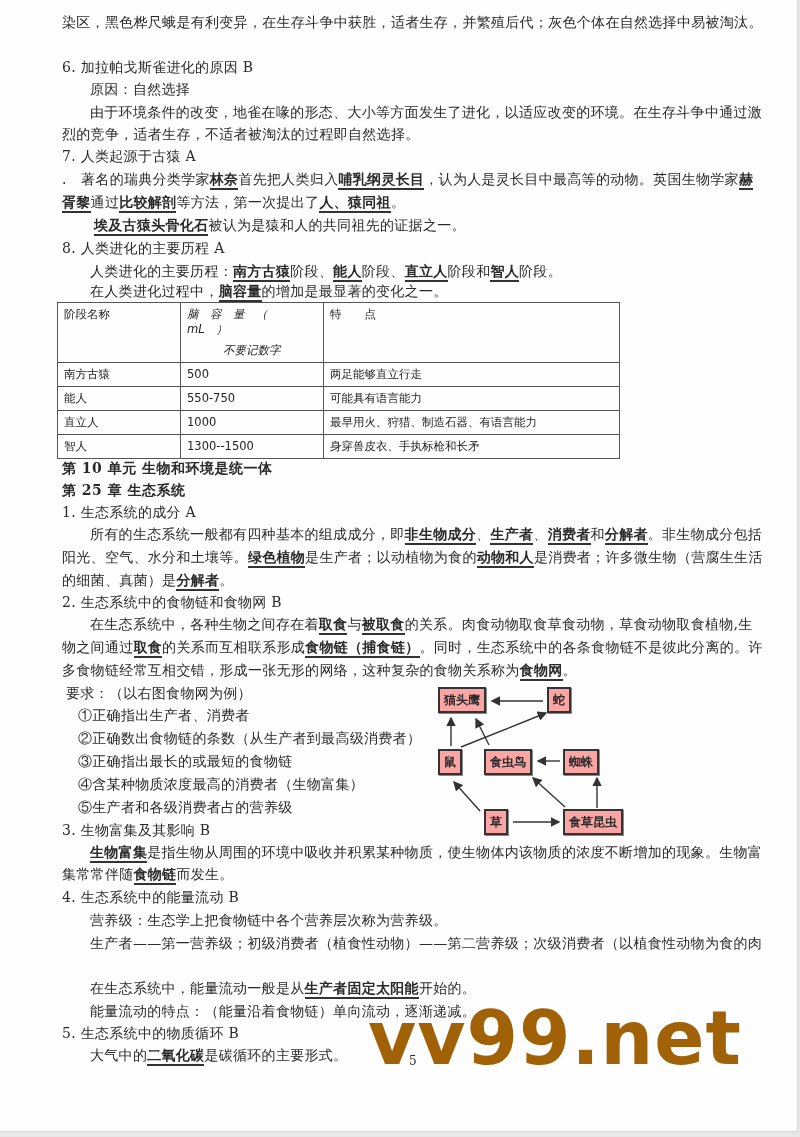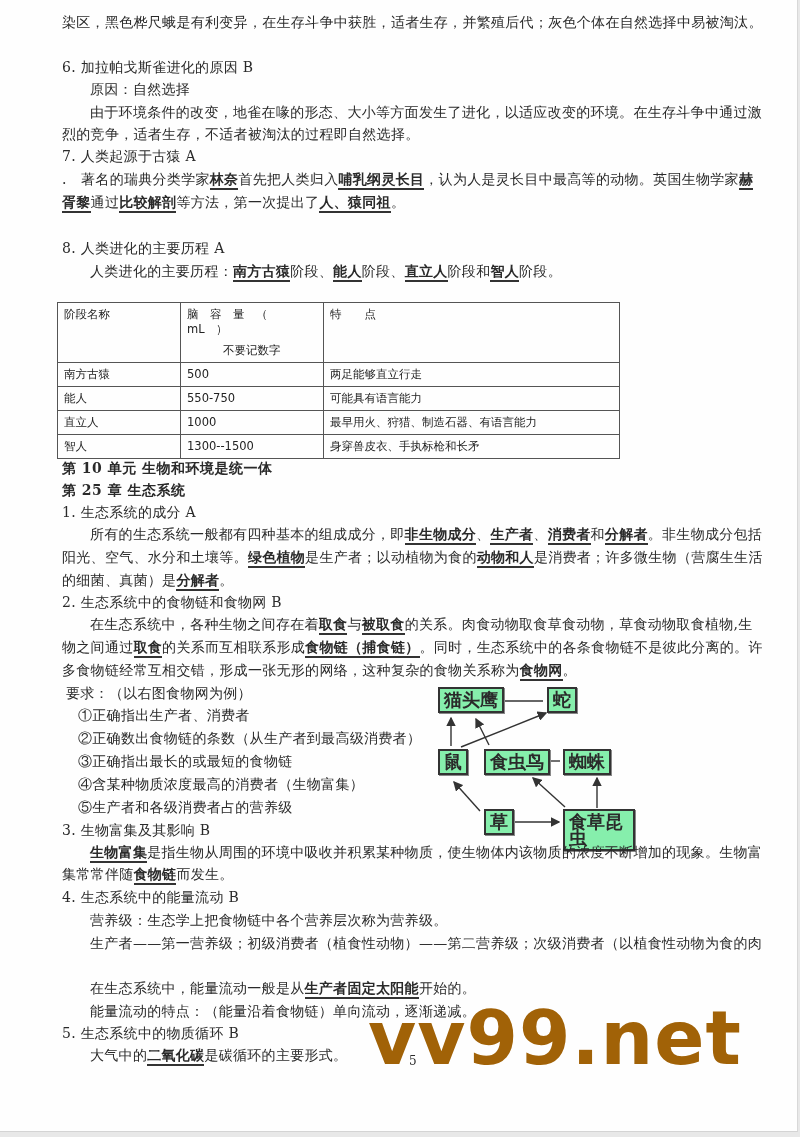--- a/index.html
+++ b/index.html
@@ -9,25 +9,25 @@
           border-right:1px solid #d8d8d8; border-bottom:1px solid #d4d4d4; }
   .ln { position:absolute; left:62px; font-size:14px; line-height:20px; white-space:nowrap; letter-spacing:0.3px; }
   .ind { left:90px; }
   .cont { left:62px; }
   u { text-decoration:none; border-bottom:2px solid #333; padding-bottom:1px;font-weight:bold; }
   .h { font-size:14px; font-weight:bold; letter-spacing:0.5px; }
   table.evo { position:absolute; left:57px; top:302px; width:563px; border-collapse:collapse;
               font-family:"DejaVu Sans","Liberation Sans",sans-serif; font-size:11.5px; color:#222; }
   table.evo td { border:1.5px solid #555; padding:4px 6px; vertical-align:top; height:14px; }
   table.evo tr.hd td { height:38px; }
-  .c1 { width:110px; } .c2 { width:130px; }
+  .c1 { width:110px; } .c2 { width:130px;font-style:italic; }
   .sub { display:block; padding-left:36px; margin-top:6px; }
   .web { position:absolute; left:425px; top:683px; width:210px; height:155px; }
-  .node { position:absolute; border:2px solid #333; background:#86efac; font-family:"DejaVu Sans","Liberation Sans",sans-serif;
-          font-weight:bold; font-size:18px; padding:3px 4px; line-height:16px; box-shadow:1px 1px 0 #888; }
+  .node { position:absolute; border:2px solid #333; background:#fca5a5; font-family:"DejaVu Sans","Liberation Sans",sans-serif;
+          font-weight:bold; font-size:12px; padding:3px 4px; line-height:16px; box-shadow:1px 1px 0 #888; }
   .wm { position:absolute; left:368px; top:995px; font-family:"DejaVu Sans","Liberation Sans",sans-serif;
         font-weight:bold; font-size:74px; color:#a16207; letter-spacing:1px; }
   .pnum { position:absolute; left:409px; top:1054px; font-size:12px; }
 </style>
 </head>
 <body>
 
 <div class="page">
 
   <div class="ln cont" style="top:12px">染区，黑色桦尺蛾是有利变异，在生存斗争中获胜，适者生存，并繁殖后代；灰色个体在自然选择中易被淘汰。</div>
@@ -36,24 +36,30 @@
   <div class="ln cont" style="top:124px">烈的竞争，适者生存，不适者被淘汰的过程即自然选择。</div>
   <div class="ln ind" style="top:102px">由于环境条件的改变，地雀在喙的形态、大小等方面发生了进化，以适应改变的环境。在生存斗争中通过激</div>
 
   <div class="ln cont" style="top:146px">7. 人类起源于古猿 A</div>
   <div class="ln cont" style="top:169px">
     <span>.　著名的瑞典分类学家</span><u>林奈</u><span>首先把人类归入</span><u>哺乳纲灵长目</u><span>，认为人是灵长目中最高等的动物。英国生物学家</span><u>赫</u>
   </div>
   <div class="ln cont" style="top:192px">
     <u>胥黎</u><span>通过</span><u>比较解剖</u><span>等方法，第一次提出了</span><u>人、猿同祖</u><span>。</span>
   </div>
+  <div class="ln" style="top:215px; left:94px">
+    <u>埃及古猿头骨化石</u><span>被认为是猿和人的共同祖先的证据之一。</span>
+  </div>
 
   <div class="ln cont" style="top:238px">8. 人类进化的主要历程 A</div>
   <div class="ln ind" style="top:261px">
     <span>人类进化的主要历程：</span><u>南方古猿</u><span>阶段、</span><u>能人</u><span>阶段、</span><u>直立人</u><span>阶段和</span><u>智人</u><span>阶段。</span>
+  </div>
+  <div class="ln ind" style="top:281px">
+    <span>在人类进化过程中，</span><u>脑容量</u><span>的增加是最显著的变化之一。</span>
   </div>
 
   <table class="evo">
     <tbody>
         <tr class="hd">
       <td class="c1">阶段名称</td>
       <td class="c2">
         <span>脑　容　量　（　mL　）</span>
         <span class="sub">不要记数字</span>
       </td>

